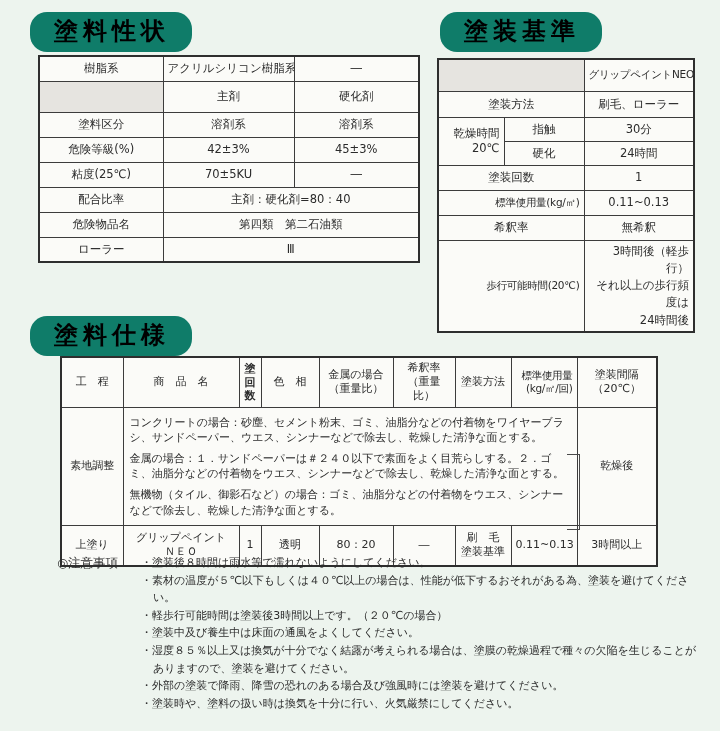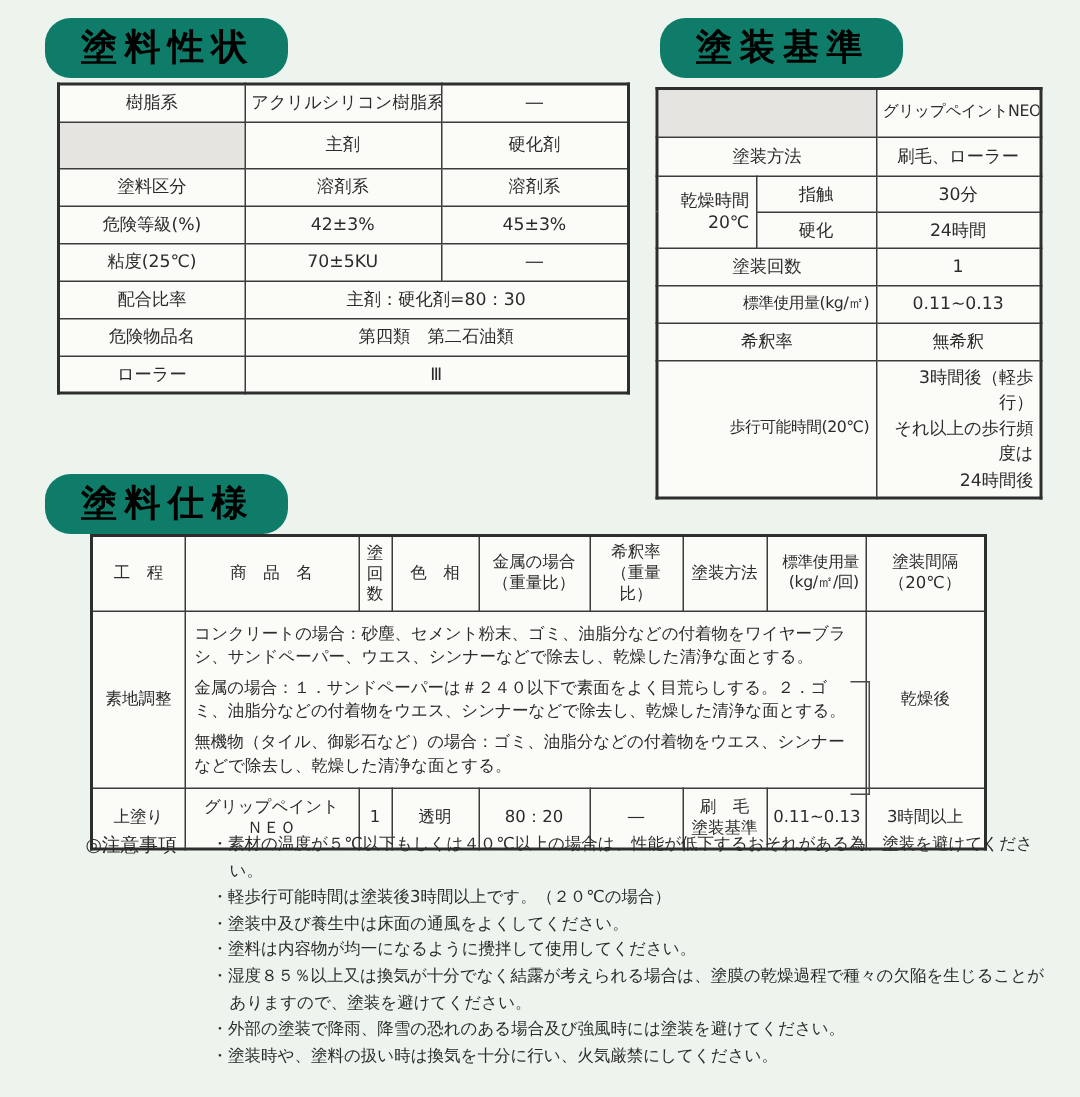--- a/index.html
+++ b/index.html
@@ -15,21 +15,21 @@
   table{border-collapse:collapse;background:#fbfbf8;table-layout:fixed;position:absolute;}
   td{border:1px solid #3c3c3c;text-align:center;vertical-align:middle;
      padding:2px 4px;line-height:1.3;white-space:nowrap;overflow:hidden;}
   .t1{left:38px;top:55px;width:380px;font-size:11.5px;border:2px solid #2e2e2e;}
   .t2{left:437px;top:58px;width:256px;font-size:11.5px;border:2px solid #2e2e2e;}
   .t3{left:60px;top:356px;width:596px;font-size:11px;border:2px solid #2e2e2e;}
   .gray{background:#e6e4e0;}
   .pre{white-space:pre-line;}
   .left{text-align:right;padding-left:8px;}
   .tight{font-size:10.5px;letter-spacing:-0.3px;text-align:right;}
-  .vert{word-break:break-all;white-space:normal;line-height:1.2;padding:2px 5px;}
+  .vert{word-break:break-all;white-space:normal;line-height:1.2;padding:2px 5px;font-weight:bold;}
   .prep-cell{
     white-space:normal;text-align:left;vertical-align:middle;
     padding:2px 6px;line-height:1.42;
   }
   .prep-cell p{margin:5px 0;}
   .notes{position:absolute;left:57px;top:554px;width:648px;display:flex;}
   .notes-heading{font-size:12.5px;width:84px;flex-shrink:0;line-height:1.5;}
   .notes-list{font-size:11px;line-height:1.6;width:580px;}
   .note-item{padding-left:12px;text-indent:-12px;white-space:pre-line;}
   .interval-bracket{
@@ -69,21 +69,21 @@
     <td>42±3%</td>
     <td>45±3%</td>
   </tr>
   <tr style="height:25px">
     <td>粘度(25℃)</td>
     <td>70±5KU</td>
     <td>―</td>
   </tr>
   <tr style="height:25px">
     <td>配合比率</td>
-    <td colspan="2">主剤：硬化剤=80：30</td>
+    <td colspan="2">主剤：硬化剤=80：40</td>
   </tr>
   <tr style="height:25px">
     <td>危険物品名</td>
     <td colspan="2">第四類　第二石油類</td>
   </tr>
   <tr style="height:25px">
     <td>ローラー</td>
     <td colspan="2">Ⅲ</td>
   </tr>
 </tbody>
@@ -190,22 +190,22 @@
     <td>3時間以上</td>
   </tr>
 </tbody>
   </table>
 
 <div class="interval-bracket"></div>
 
 <div class="notes">
   <div class="notes-heading">◎注意事項</div>
   <div class="notes-list">
+    <div class="note-item">・塗装後８時間は雨水等で濡れないようにしてください。</div>
     <div class="note-item">・素材の温度が５℃以下もしくは４０℃以上の場合は、性能が低下するおそれがある為、塗装を避けてください。</div>
     <div class="note-item">・軽歩行可能時間は塗装後3時間以上です。（２０℃の場合）</div>
     <div class="note-item">・塗装中及び養生中は床面の通風をよくしてください。</div>
-    <div class="note-item">・塗料は内容物が均一になるように攪拌して使用してください。</div>
     <div class="note-item">・湿度８５％以上又は換気が十分でなく結露が考えられる場合は、塗膜の乾燥過程で種々の欠陥を生じることが
 ありますので、塗装を避けてください。</div>
     <div class="note-item">・外部の塗装で降雨、降雪の恐れのある場合及び強風時には塗装を避けてください。</div>
     <div class="note-item">・塗装時や、塗料の扱い時は換気を十分に行い、火気厳禁にしてください。</div>
   </div>
 </div>
 
 </body></html>

